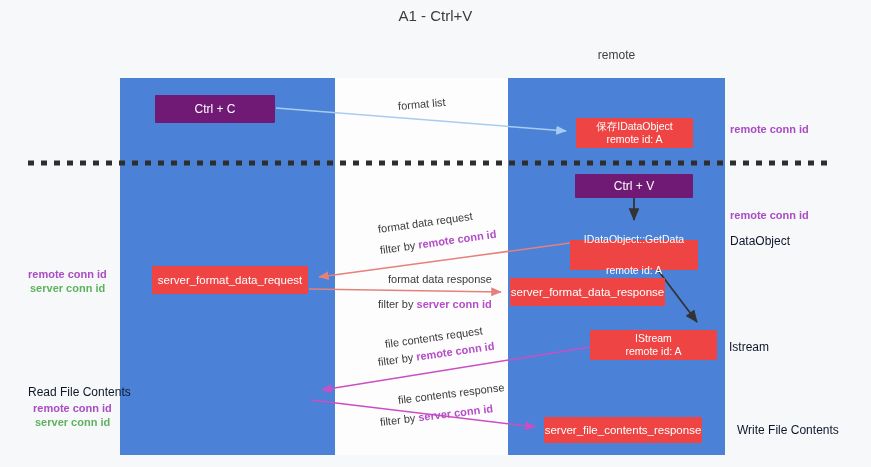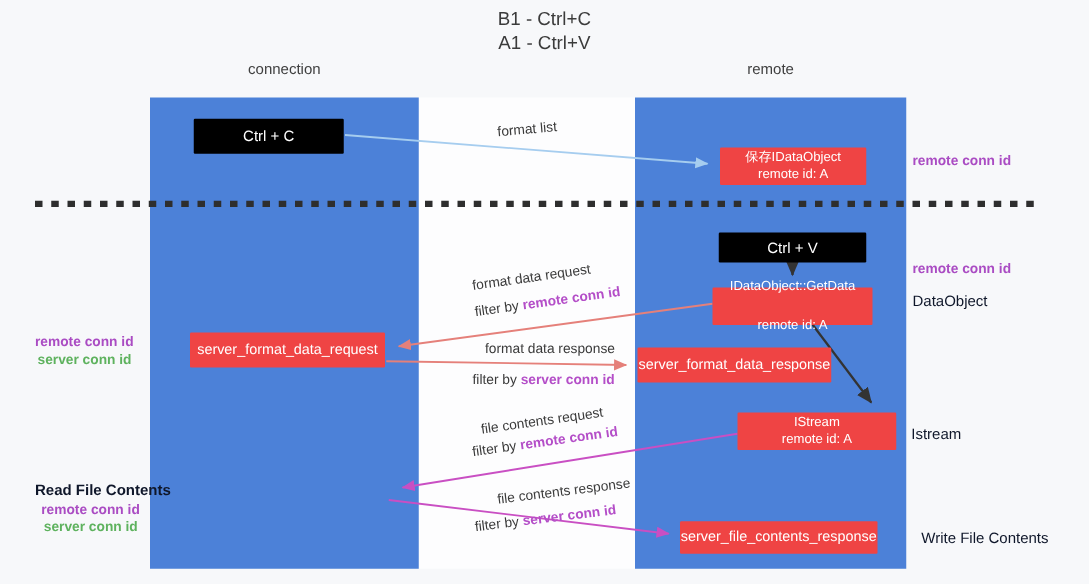--- a/index.html
+++ b/index.html
@@ -15,28 +15,28 @@
 
   .mid-band{position:absolute;left:335px;top:78px;width:173px;height:377px;background:#fdfdfe;}
   .column{position:absolute;top:78px;height:377px;background:#4c81d8;}
   .column.left{left:120px;width:215px;}
   .column.right{left:508px;width:217px;}
 
   .arrows{position:absolute;left:0;top:0;width:871px;height:467px;pointer-events:none;}
 
   .box{position:absolute;display:flex;flex-direction:column;align-items:center;
        justify-content:center;color:#fff;text-align:center;border-radius:1px;}
-  .box.green{background:#000000;}
+  .box.green{background:#701a75;}
   .box.orange{background:#ef4444;}
   .box .l1,.box .l2{line-height:13px;}
 
   .b-ctrlc{left:155px;top:95px;width:120px;height:28px;font-size:12px;}
-  .b-ctrlv{left:575px;top:174px;width:118px;height:24px;font-size:12px;margin-top:12px;}
+  .b-ctrlv{left:575px;top:174px;width:118px;height:24px;font-size:12px;}
   .b-saved{left:576px;top:118px;width:117px;height:30px;font-size:10.5px;}
-  .b-getdata{left:570px;top:230px;width:128px;height:30px;font-size:10.5px;gap:18px;}
+  .b-getdata{left:570px;top:240px;width:128px;height:30px;font-size:10.5px;gap:18px;}
   .b-fmtreq{left:152px;top:266px;width:156px;height:28px;font-size:11.5px;}
   .b-fmtresp{left:510px;top:278px;width:155px;height:28px;font-size:11.5px;}
   .b-istream{left:590px;top:330px;width:127px;height:30px;font-size:10.5px;}
   .b-filereq{left:152px;top:382px;width:156px;height:27px;font-size:11.5px;}
   .b-fileresp{left:544px;top:417px;width:158px;height:26px;font-size:11.5px;}
 
   .note{position:absolute;font-size:11px;font-weight:bold;white-space:nowrap;}
   .note.purple{color:#aa4cc3;}
   .note.green{color:#5eb25e;}
   .note.dark{color:#0f172a;font-weight:normal;font-size:12px;}
@@ -46,26 +46,24 @@
   .r8{transform:rotate(-8deg);}
   .r7{transform:rotate(-7deg);}
   .r5{transform:rotate(-5deg);}
 </style>
 </head>
 <body>
 
 <div class="canvas">
 
   <div class="title">
-    <div>B1 - Ctrl+C</div>
     <div>A1 - Ctrl+V</div>
   </div>
 
   <div class="col-header left">
-    <div>connection</div>
   </div>
   <div class="col-header right">
     <div>remote</div>
   </div>
 
   <div class="mid-band"></div>
   <div class="column left"></div>
   <div class="column right"></div>
 
   <svg class="arrows" viewBox="0 0 871 467">
@@ -130,21 +128,21 @@
   </div>
 
   <div class="note purple" style="left:730px;top:123px;">remote conn id</div>
   <div class="note purple" style="left:730px;top:209px;">remote conn id</div>
   <div class="note dark" style="left:730px;top:234px;">DataObject</div>
   <div class="note dark" style="left:729px;top:340px;">Istream</div>
   <div class="note dark" style="left:737px;top:423px;">Write File Contents</div>
 
   <div class="note purple" style="left:28px;top:268px;">remote conn id</div>
   <div class="note green" style="left:30px;top:282px;">server conn id</div>
-  <div class="note dark" style="left:28px;top:385px;font-weight:bold;">Read File Contents</div>
+  <div class="note dark" style="left:28px;top:385px;">Read File Contents</div>
   <div class="note purple" style="left:33px;top:402px;">remote conn id</div>
   <div class="note green" style="left:35px;top:416px;">server conn id</div>
 
   <div class="flow r5" style="left:398px;top:100px;">format list</div>
 
   <div class="flow r8" style="left:378px;top:223px;">format data request</div>
   <div class="flow r8" style="left:380px;top:244px;">
     <span>filter by</span>
     <b>remote conn id</b>
   </div>

